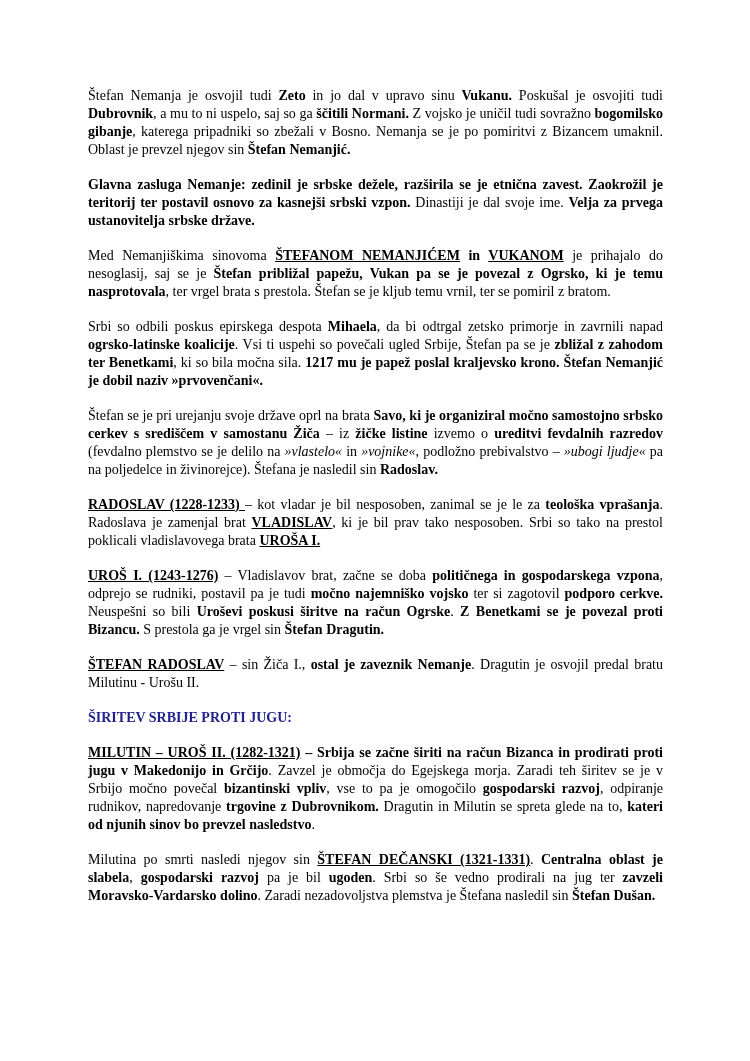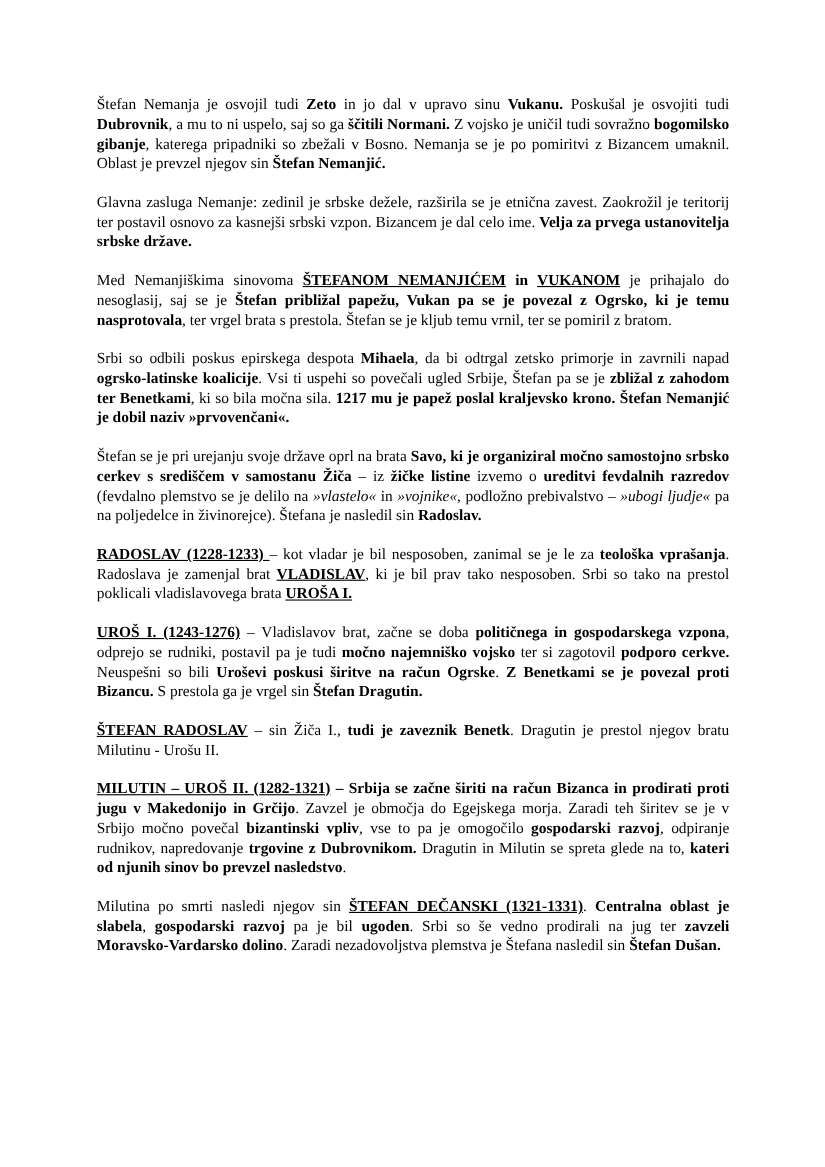--- a/index.html
+++ b/index.html
@@ -43,24 +43,25 @@
     line-height: 16px;
     font-family: Liberation Serif, serif;
   }
 </style>
 </head>
 <body>
 
 <div class="page">
   <div class="content">
     <p class="para"><span>Štefan Nemanja je osvojil tudi </span><span style="font-weight: 700;">Zeto</span><span> in jo dal v upravo sinu </span><span style="font-weight: 700;">Vukanu.</span><span> Poskušal je osvojiti tudi </span><span style="font-weight: 700;">Dubrovnik</span><span>, a mu to ni uspelo, saj so ga </span><span style="font-weight: 700;">ščitili Normani.</span><span> Z vojsko je uničil tudi sovražno </span><span style="font-weight: 700;">bogomilsko gibanje</span><span>, katerega pripadniki so zbežali v Bosno. Nemanja se je po pomiritvi z Bizancem umaknil. Oblast je prevzel njegov sin </span><span style="font-weight: 700;">Štefan Nemanjić.</span></p>
-    <p class="para"><span style="font-weight: 400;">Glavna zasluga Nemanje: zedinil je srbske dežele, razširila se je etnična zavest. Zaokrožil je teritorij ter postavil osnovo za kasnejši srbski vzpon.</span><span> Bizancem je dal celo ime. </span><span style="font-weight: 700;">Velja za prvega ustanovitelja srbske države.</span></p>
+    <p class="para"><span style="font-weight: 700;">Glavna zasluga Nemanje: zedinil je srbske dežele, razširila se je etnična zavest. Zaokrožil je teritorij ter postavil osnovo za kasnejši srbski vzpon.</span><span> Dinastiji je dal svoje ime. </span><span style="font-weight: 700;">Velja za prvega ustanovitelja srbske države.</span></p>
     <p class="para"><span>Med Nemanjiškima sinovoma </span><span style="font-weight: 700; text-decoration: underline;">ŠTEFANOM NEMANJIĆEM</span><span style="font-weight: 700;"> in </span><span style="font-weight: 700; text-decoration: underline;">VUKANOM</span><span> je prihajalo do nesoglasij, saj se je </span><span style="font-weight: 700;">Štefan približal papežu, Vukan pa se je povezal z Ogrsko, ki je temu nasprotovala</span><span>, ter vrgel brata s prestola. Štefan se je kljub temu vrnil, ter se pomiril z bratom.</span></p>
     <p class="para"><span>Srbi so odbili poskus epirskega despota </span><span style="font-weight: 700;">Mihaela</span><span>, da bi odtrgal zetsko primorje in zavrnili napad </span><span style="font-weight: 700;">ogrsko-latinske koalicije</span><span>. Vsi ti uspehi so povečali ugled Srbije, Štefan pa se je </span><span style="font-weight: 700;">zbližal z zahodom ter Benetkami</span><span>, ki so bila močna sila. </span><span style="font-weight: 700;">1217 mu je papež poslal kraljevsko krono. Štefan Nemanjić je dobil naziv »prvovenčani«.</span></p>
     <p class="para"><span>Štefan se je pri urejanju svoje države oprl na brata </span><span style="font-weight: 700;">Savo, ki je organiziral močno samostojno srbsko cerkev s središčem v samostanu Žiča</span><span> – iz </span><span style="font-weight: 700;">žičke listine</span><span> izvemo o </span><span style="font-weight: 700;">ureditvi fevdalnih razredov</span><span> (fevdalno plemstvo se je delilo na </span><span style="font-style: italic;">»vlastelo«</span><span> in </span><span style="font-style: italic;">»vojnike«</span><span>, podložno prebivalstvo – </span><span style="font-style: italic;">»ubogi ljudje«</span><span> pa na poljedelce in živinorejce). Štefana je nasledil sin </span><span style="font-weight: 700;">Radoslav.</span></p>
     <p class="para"><span style="font-weight: 700; text-decoration: underline;">RADOSLAV (1228-1233) </span><span>– kot vladar je bil nesposoben, zanimal se je le za </span><span style="font-weight: 700;">teološka vprašanja</span><span>. Radoslava je zamenjal brat </span><span style="font-weight: 700; text-decoration: underline;">VLADISLAV</span><span>, ki je bil prav tako nesposoben. Srbi so tako na prestol poklicali vladislavovega brata </span><span style="font-weight: 700; text-decoration: underline;">UROŠA I.</span></p>
     <p class="para"><span style="font-weight: 700; text-decoration: underline;">UROŠ I. (1243-1276)</span><span> – Vladislavov brat, začne se doba </span><span style="font-weight: 700;">političnega in gospodarskega vzpona</span><span>, odprejo se rudniki, postavil pa je tudi </span><span style="font-weight: 700;">močno najemniško vojsko</span><span> ter si zagotovil </span><span style="font-weight: 700;">podporo cerkve.</span><span> Neuspešni so bili </span><span style="font-weight: 700;">Uroševi poskusi širitve na račun Ogrske</span><span>. </span><span style="font-weight: 700;">Z Benetkami se je povezal proti Bizancu.</span><span> S prestola ga je vrgel sin </span><span style="font-weight: 700;">Štefan Dragutin.</span></p>
-    <p class="para"><span style="font-weight: 700; text-decoration: underline;">ŠTEFAN RADOSLAV</span><span> – sin Žiča I., </span><span style="font-weight: 700;">tudi je zaveznik Benetk</span><span>. Dragutin je prestol njegov bratu </span><span style="font-weight: 400;">Milutinu - Urošu II.</span></p>
+    <p class="para"><span style="font-weight: 700; text-decoration: underline;">ŠTEFAN RADOSLAV</span><span> – sin Žiča I., </span><span style="font-weight: 700;">ostal je zaveznik Nemanje</span><span>. Dragutin je osvojil predal bratu </span><span style="font-weight: 400;">Milutinu - Urošu II.</span></p>
+    <p class="para"><span style="font-weight: 700; color: rgb(34, 34, 138);">ŠIRITEV SRBIJE PROTI JUGU:</span></p>
     <p class="para"><span style="font-weight: 700; text-decoration: underline;">MILUTIN – UROŠ II. (1282-1321)</span><span style="font-weight: 700;"> – Srbija se začne širiti na račun Bizanca in prodirati proti jugu v Makedonijo in Grčijo</span><span>. Zavzel je območja do Egejskega morja. Zaradi teh širitev se je v Srbijo močno povečal </span><span style="font-weight: 700;">bizantinski vpliv</span><span>, vse to pa je omogočilo </span><span style="font-weight: 700;">gospodarski razvoj</span><span>, odpiranje rudnikov, napredovanje </span><span style="font-weight: 700;">trgovine z Dubrovnikom.</span><span> Dragutin in Milutin se spreta glede na to, </span><span style="font-weight: 700;">kateri od njunih sinov bo prevzel nasledstvo</span><span>.</span></p>
     <p class="para"><span>Milutina po smrti nasledi njegov sin </span><span style="font-weight: 700; text-decoration: underline;">ŠTEFAN DEČANSKI (1321-1331)</span><span>. </span><span style="font-weight: 700;">Centralna oblast je slabela</span><span>, </span><span style="font-weight: 700;">gospodarski razvoj</span><span> pa je bil </span><span style="font-weight: 700;">ugoden</span><span>. Srbi so še vedno prodirali na jug ter </span><span style="font-weight: 700;">zavzeli Moravsko-Vardarsko dolino</span><span>. Zaradi nezadovoljstva plemstva je Štefana nasledil sin </span><span style="font-weight: 700;">Štefan Dušan.</span></p>
   </div>
   <div class="footer">10</div>
 </div>
 
 </body></html>

